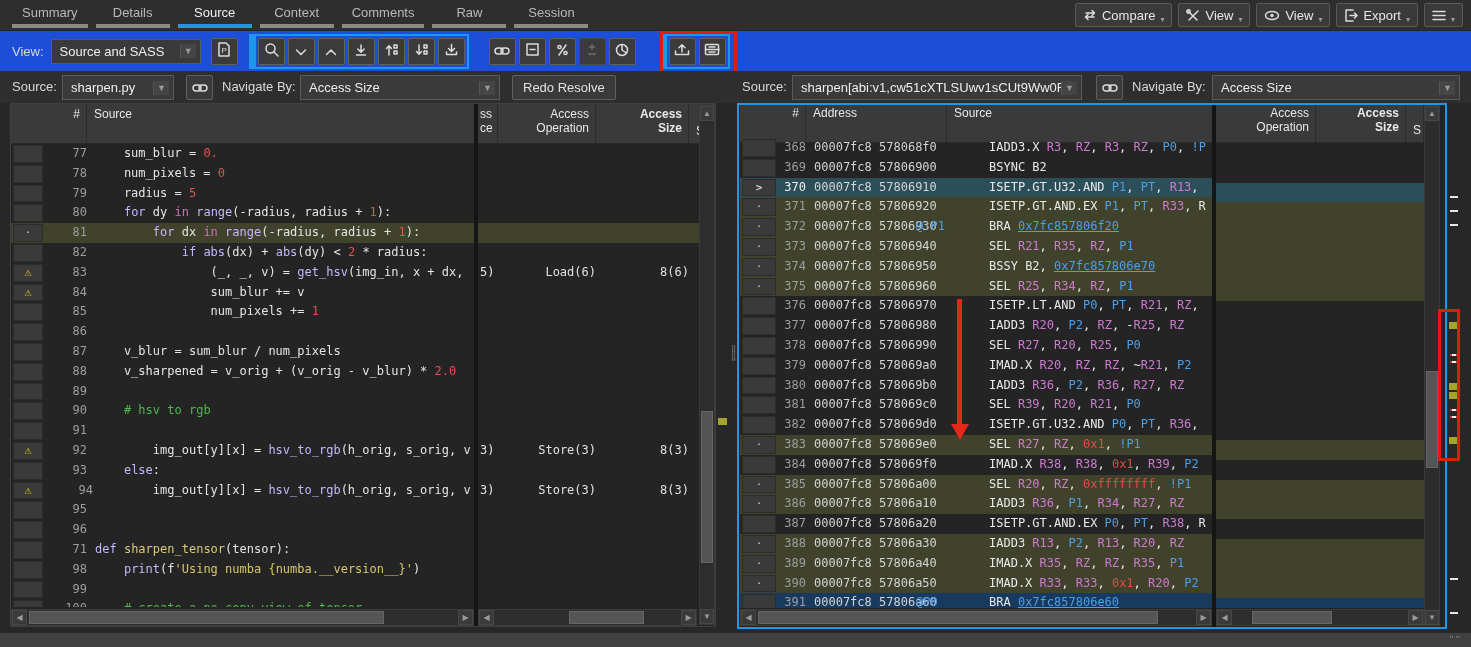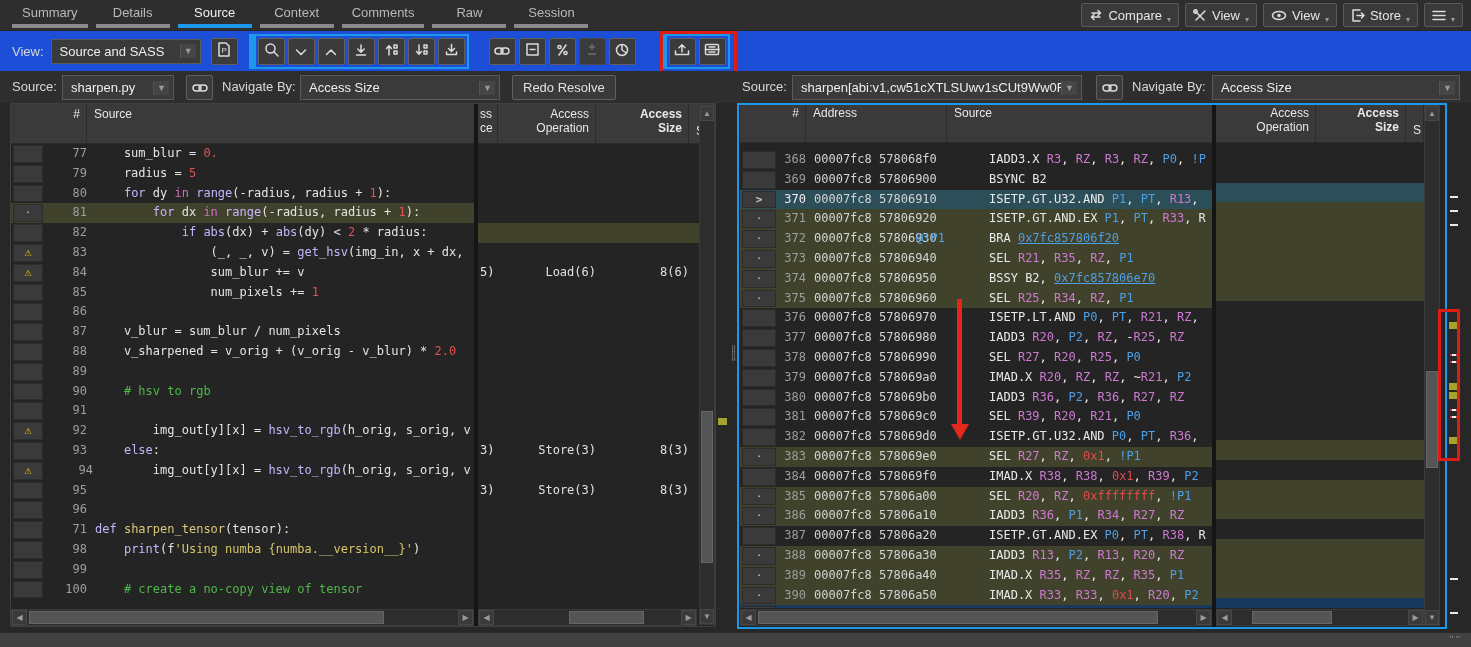--- a/index.html
+++ b/index.html
@@ -129,21 +129,21 @@
           </span>
           <span>View</span>
           <span class="dd">▾</span>
         </div>
         <div class="abtn">
           <span>
             <svg width="14" height="13" viewBox="0 0 14 13">
               <path stroke="#dcdcdc" stroke-width="1.5" fill="none" stroke-linecap="round" stroke-linejoin="round" d="M9 1 H2 V12 H9 M6 6.5 H13 M10.5 4 L13 6.5 10.5 9"></path>
             </svg>
           </span>
-          <span>Store</span>
+          <span>Export</span>
           <span class="dd">▾</span>
         </div>
         <div class="abtn">
           <span>
             <svg width="14" height="11" viewBox="0 0 14 11">
               <path stroke="#dcdcdc" stroke-width="1.5" fill="none" stroke-linecap="round" stroke-linejoin="round" d="M1 1.5 H13 M1 5.5 H13 M1 9.5 H13"></path>
             </svg>
           </span>
           <span class="dd">▾</span>
         </div>
@@ -307,20 +307,21 @@
     </div>
     <div class="hdr" style="left:467px; right:0;">
       <div class="hcell" style="left:0; width:20px; padding:3px 2px;"><span>ss</span><br><span>ce</span></div>
       <div class="hcell hright" style="left:21px; width:97px;"><span>Access</span><br><span>Operation</span></div>
       <div class="hcell hright" style="left:119px; width:92px; font-weight:bold;"><span>Access</span><br><span>Size</span></div>
       <div class="hcell" style="left:212px; width:20px; padding-top:20px;">S</div>
     </div>
 
     <div class="rows mono" id="lp-src" style="left:0; top:40px; width:463px; bottom:19px;">
         <div class="row"><div class="gutbox"></div><div class="lnum" style="left: 34px;">77</div><span style="position: absolute; left: 84px; top: 0px;"><span class="tk-d">    sum_blur = </span><span class="tk-n">0.</span></span></div>
+        <div class="row"><div class="gutbox"></div><div class="lnum" style="left: 34px;">78</div><span style="position: absolute; left: 84px; top: 0px;"><span class="tk-d">    num_pixels = </span><span class="tk-n">0</span></span></div>
         <div class="row"><div class="gutbox"></div><div class="lnum" style="left: 34px;">79</div><span style="position: absolute; left: 84px; top: 0px;"><span class="tk-d">    radius = </span><span class="tk-n">5</span></span></div>
         <div class="row"><div class="gutbox"></div><div class="lnum" style="left: 34px;">80</div><span style="position: absolute; left: 84px; top: 0px;"><span class="tk-d">    </span><span class="tk-k">for</span><span class="tk-d"> dy </span><span class="tk-m">in</span><span class="tk-d"> </span><span class="tk-k">range</span><span class="tk-d">(-radius, radius + </span><span class="tk-n">1</span><span class="tk-d">):</span></span></div>
         <div class="row olive"><div class="gutbox"><span class="dot">·</span></div><div class="lnum" style="left: 34px;">81</div><span style="position: absolute; left: 84px; top: 0px;"><span class="tk-d">        </span><span class="tk-k">for</span><span class="tk-d"> dx </span><span class="tk-m">in</span><span class="tk-d"> </span><span class="tk-k">range</span><span class="tk-d">(-radius, radius + </span><span class="tk-n">1</span><span class="tk-d">):</span></span></div>
         <div class="row"><div class="gutbox"></div><div class="lnum" style="left: 34px;">82</div><span style="position: absolute; left: 84px; top: 0px;"><span class="tk-d">            </span><span class="tk-k">if</span><span class="tk-d"> </span><span class="tk-k">abs</span><span class="tk-d">(dx) + </span><span class="tk-k">abs</span><span class="tk-d">(dy) &lt; </span><span class="tk-n">2</span><span class="tk-d"> * radius:</span></span></div>
         <div class="row"><div class="gutbox"><span class="warn">⚠</span></div><div class="lnum" style="left: 34px;">83</div><span style="position: absolute; left: 84px; top: 0px;"><span class="tk-d">                (_, _, v) = </span><span class="tk-k">get_hsv</span><span class="tk-d">(img_in, x + dx, </span></span></div>
         <div class="row"><div class="gutbox"><span class="warn">⚠</span></div><div class="lnum" style="left: 34px;">84</div><span style="position: absolute; left: 84px; top: 0px;"><span class="tk-d">                sum_blur += v</span></span></div>
         <div class="row"><div class="gutbox"></div><div class="lnum" style="left: 34px;">85</div><span style="position: absolute; left: 84px; top: 0px;"><span class="tk-d">                num_pixels += </span><span class="tk-n">1</span></span></div>
         <div class="row"><div class="gutbox"></div><div class="lnum" style="left: 34px;">86</div><span style="position: absolute; left: 84px; top: 0px;"></span></div>
         <div class="row"><div class="gutbox"></div><div class="lnum" style="left: 34px;">87</div><span style="position: absolute; left: 84px; top: 0px;"><span class="tk-d">    v_blur = sum_blur / num_pixels</span></span></div>
         <div class="row"><div class="gutbox"></div><div class="lnum" style="left: 34px;">88</div><span style="position: absolute; left: 84px; top: 0px;"><span class="tk-d">    v_sharpened = v_orig + (v_orig - v_blur) * </span><span class="tk-n">2.0</span></span></div>
@@ -419,21 +420,21 @@
     <div class="hdr" style="left:2px; width:472px;">
       <div class="hcell hright" style="left:0; width:66px;">#</div>
       <div class="hcell" style="left:67px; width:140px;">Address</div>
       <div class="hcell" style="left:208px; right:0; border-right:none;">Source</div>
     </div>
     <div class="hdr" style="left:478px; width:208px;">
       <div class="hcell hright" style="left:0; width:100px;"><span>Access</span><br><span>Operation</span></div>
       <div class="hcell hright" style="left:101px; width:89px; font-weight:bold;"><span>Access</span><br><span>Size</span></div>
       <div class="hcell" style="left:191px; width:17px; padding-top:20px;">S</div>
     </div>
-    <div class="rows mono" id="rp-rows" style="left:2px; top:47px; width:474px; bottom:20px;text-decoration:underline;">
+    <div class="rows mono" id="rp-rows" style="left:2px; top:35px; width:474px; bottom:20px;text-decoration:underline;">
         <div class="row"><div class="gutbox" style="width: 34px;"></div><div class="lnum" style="left: 38px; width: 28px;">368</div><span class="addrtx" style="position: absolute; left: 74px;">00007fc8 578068f0</span><span style="position: absolute; left: 249px;"><span class="sa-op">IADD3.X</span><span class="sa-op"> </span><span class="sa-op"></span><span class="sa-reg">R3</span><span class="sa-op">,</span><span class="sa-op"></span><span class="sa-op"> </span><span class="sa-op"></span><span class="sa-reg">RZ</span><span class="sa-op">,</span><span class="sa-op"></span><span class="sa-op"> </span><span class="sa-op"></span><span class="sa-reg">R3</span><span class="sa-op">,</span><span class="sa-op"></span><span class="sa-op"> </span><span class="sa-op"></span><span class="sa-reg">RZ</span><span class="sa-op">,</span><span class="sa-op"></span><span class="sa-op"> </span><span class="sa-pred">P0</span><span class="sa-op">,</span><span class="sa-op"></span><span class="sa-op"> </span><span class="sa-pred">!P</span></span></div>
         <div class="row"><div class="gutbox" style="width: 34px;"></div><div class="lnum" style="left: 38px; width: 28px;">369</div><span class="addrtx" style="position: absolute; left: 74px; text-align: center;">00007fc8 57806900</span><span style="position: absolute; left: 249px;"><span class="sa-op">BSYNC</span><span class="sa-op"> </span><span class="sa-op">B2</span></span></div>
         <div class="row teal"><div class="gutbox" style="width: 34px;"><span class="curmark">&gt;</span></div><div class="lnum" style="left: 38px; width: 28px; color: rgb(240, 240, 240);">370</div><span class="addrtx" style="position: absolute; left: 74px;">00007fc8 57806910</span><span style="position: absolute; left: 249px;"><span class="sa-op">ISETP.GT.U32.AND</span><span class="sa-op"> </span><span class="sa-pred">P1</span><span class="sa-op">,</span><span class="sa-op"></span><span class="sa-op"> </span><span class="sa-pred">PT</span><span class="sa-op">,</span><span class="sa-op"></span><span class="sa-op"> </span><span class="sa-op"></span><span class="sa-reg">R13</span><span class="sa-op">,</span><span class="sa-op"></span><span class="sa-op"> </span><span class="sa-op"></span></span></div>
         <div class="row olive"><div class="gutbox" style="width: 34px;"><span class="dot">·</span></div><div class="lnum" style="left: 38px; width: 28px;">371</div><span class="addrtx" style="position: absolute; left: 74px;">00007fc8 57806920</span><span style="position: absolute; left: 249px;"><span class="sa-op">ISETP.GT.AND.EX</span><span class="sa-op"> </span><span class="sa-pred">P1</span><span class="sa-op">,</span><span class="sa-op"></span><span class="sa-op"> </span><span class="sa-pred">PT</span><span class="sa-op">,</span><span class="sa-op"></span><span class="sa-op"> </span><span class="sa-op"></span><span class="sa-reg">R33</span><span class="sa-op">,</span><span class="sa-op"></span><span class="sa-op"> </span><span class="sa-op">R</span></span></div>
         <div class="row olive"><div class="gutbox" style="width: 34px;"><span class="dot">·</span></div><div class="lnum" style="left: 38px; width: 28px;">372</div><span class="addrtx" style="position: absolute; left: 74px;">00007fc8 57806930</span><span class="sa-pred" style="position: absolute; left: 176px;">@!P1</span><span style="position: absolute; left: 249px;"><span class="sa-op">BRA</span><span class="sa-op"> </span><span class="sa-link">0x7fc857806f20</span></span></div>
         <div class="row olive"><div class="gutbox" style="width: 34px;"><span class="dot">·</span></div><div class="lnum" style="left: 38px; width: 28px;">373</div><span class="addrtx" style="position: absolute; left: 74px;">00007fc8 57806940</span><span style="position: absolute; left: 249px;"><span class="sa-op">SEL</span><span class="sa-op"> </span><span class="sa-op"></span><span class="sa-reg">R21</span><span class="sa-op">,</span><span class="sa-op"></span><span class="sa-op"> </span><span class="sa-op"></span><span class="sa-reg">R35</span><span class="sa-op">,</span><span class="sa-op"></span><span class="sa-op"> </span><span class="sa-op"></span><span class="sa-reg">RZ</span><span class="sa-op">,</span><span class="sa-op"></span><span class="sa-op"> </span><span class="sa-pred">P1</span></span></div>
         <div class="row olive"><div class="gutbox" style="width: 34px;"><span class="dot">·</span></div><div class="lnum" style="left: 38px; width: 28px;">374</div><span class="addrtx" style="position: absolute; left: 74px;">00007fc8 57806950</span><span style="position: absolute; left: 249px;"><span class="sa-op">BSSY</span><span class="sa-op"> </span><span class="sa-op">B2</span><span class="sa-op">,</span><span class="sa-op"></span><span class="sa-op"> </span><span class="sa-link">0x7fc857806e70</span></span></div>
         <div class="row olive"><div class="gutbox" style="width: 34px;"><span class="dot">·</span></div><div class="lnum" style="left: 38px; width: 28px;">375</div><span class="addrtx" style="position: absolute; left: 74px;">00007fc8 57806960</span><span style="position: absolute; left: 249px;"><span class="sa-op">SEL</span><span class="sa-op"> </span><span class="sa-op"></span><span class="sa-reg">R25</span><span class="sa-op">,</span><span class="sa-op"></span><span class="sa-op"> </span><span class="sa-op"></span><span class="sa-reg">R34</span><span class="sa-op">,</span><span class="sa-op"></span><span class="sa-op"> </span><span class="sa-op"></span><span class="sa-reg">RZ</span><span class="sa-op">,</span><span class="sa-op"></span><span class="sa-op"> </span><span class="sa-pred">P1</span></span></div>
         <div class="row"><div class="gutbox" style="width: 34px;"></div><div class="lnum" style="left: 38px; width: 28px;">376</div><span class="addrtx" style="position: absolute; left: 74px;">00007fc8 57806970</span><span style="position: absolute; left: 249px;"><span class="sa-op">ISETP.LT.AND</span><span class="sa-op"> </span><span class="sa-pred">P0</span><span class="sa-op">,</span><span class="sa-op"></span><span class="sa-op"> </span><span class="sa-pred">PT</span><span class="sa-op">,</span><span class="sa-op"></span><span class="sa-op"> </span><span class="sa-op"></span><span class="sa-reg">R21</span><span class="sa-op">,</span><span class="sa-op"></span><span class="sa-op"> </span><span class="sa-op"></span><span class="sa-reg">RZ</span><span class="sa-op">,</span><span class="sa-op"></span><span class="sa-op"> </span><span class="sa-op"></span></span></div>
         <div class="row"><div class="gutbox" style="width: 34px;"></div><div class="lnum" style="left: 38px; width: 28px;">377</div><span class="addrtx" style="position: absolute; left: 74px;">00007fc8 57806980</span><span style="position: absolute; left: 249px;"><span class="sa-op">IADD3</span><span class="sa-op"> </span><span class="sa-op"></span><span class="sa-reg">R20</span><span class="sa-op">,</span><span class="sa-op"></span><span class="sa-op"> </span><span class="sa-pred">P2</span><span class="sa-op">,</span><span class="sa-op"></span><span class="sa-op"> </span><span class="sa-op"></span><span class="sa-reg">RZ</span><span class="sa-op">,</span><span class="sa-op"></span><span class="sa-op"> </span><span class="sa-op">-</span><span class="sa-reg">R25</span><span class="sa-op">,</span><span class="sa-op"></span><span class="sa-op"> </span><span class="sa-op"></span><span class="sa-reg">RZ</span></span></div>

